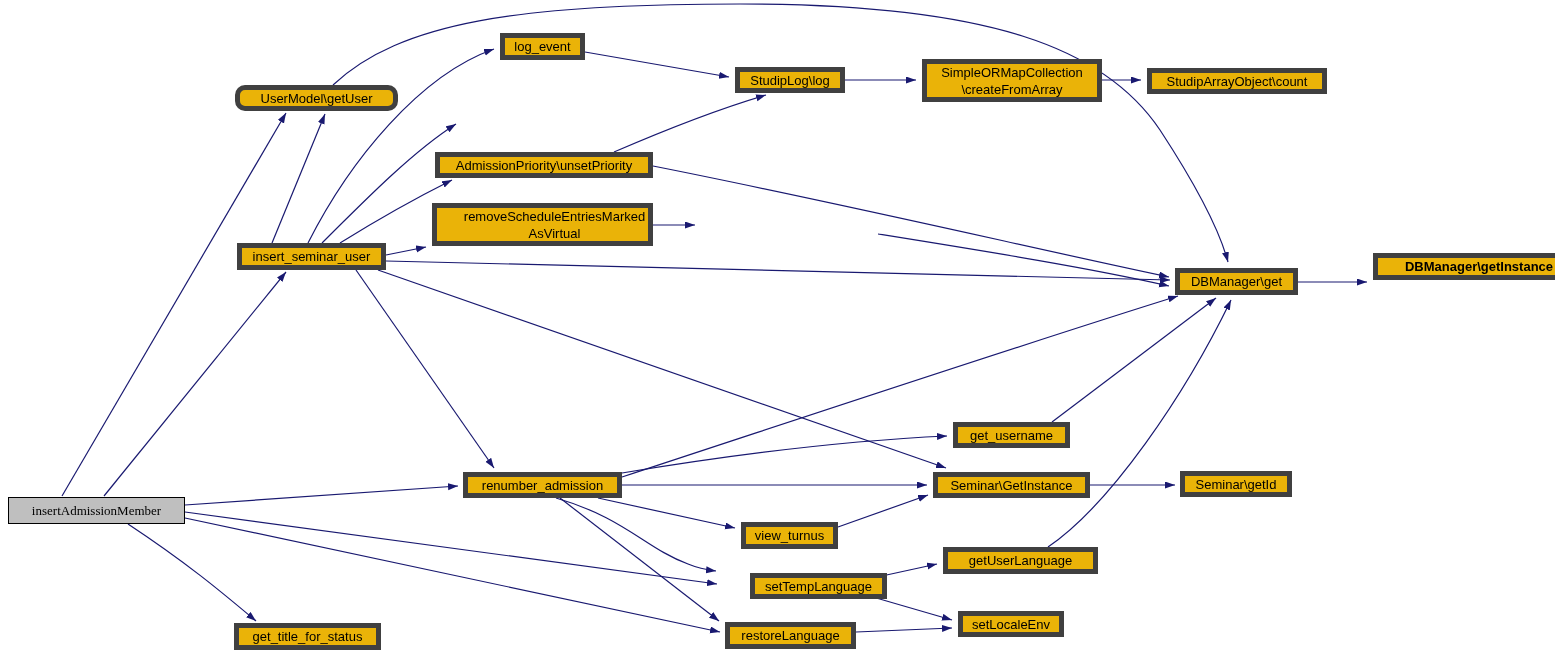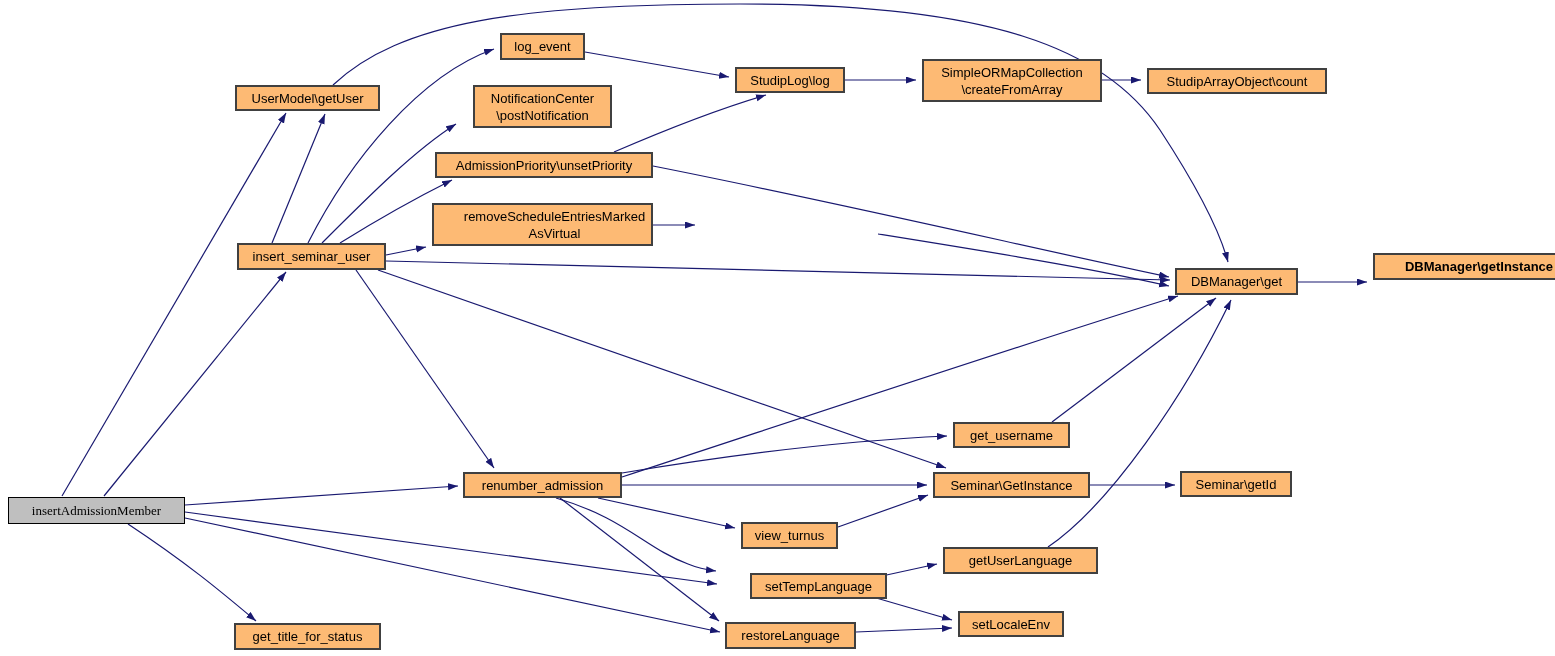--- a/index.html
+++ b/index.html
@@ -1,19 +1,19 @@
 <!DOCTYPE html>
 <html><head>
 <meta charset="utf-8">
 <style>
   html,body{margin:0;padding:0;background:#ffffff;}
   #canvas{position:relative;width:1555px;height:656px;background:#ffffff;
           font-family:"Liberation Sans","DejaVu Sans",sans-serif;overflow:hidden;}
   #edges{position:absolute;left:0;top:0;width:1555px;height:656px;}
-  .node{position:absolute;box-sizing:border-box;background:#fdba74;border:2px solid #404040;
+  .node{position:absolute;box-sizing:border-box;background:#eab308;border:5px solid #404040;
         display:flex;align-items:center;justify-content:center;text-align:center;
         font-size:13px;color:#000000;line-height:17px;white-space:pre-line;cursor:pointer;}
   .node.highlight{background:#bfbfbf;border:1.5px solid #000000;cursor:default;}
   path.edge{fill:none;stroke:#191970;stroke-width:1.2;}
 </style>
 </head>
 <body>
 
 <div id="canvas">
 
@@ -55,25 +55,23 @@
     <path class="edge" d="M 1052,422 L 1216,298" marker-end="url(#arrow)"></path>
     <path class="edge" d="M 838,527 L 928,495" marker-end="url(#arrow)"></path>
     <path class="edge" d="M 1090,485 L 1175,485" marker-end="url(#arrow)"></path>
     <path class="edge" d="M 859,581 L 937,564" marker-end="url(#arrow)"></path>
     <path class="edge" d="M 859,593 L 952,620" marker-end="url(#arrow)"></path>
     <path class="edge" d="M 856,632 L 952,628" marker-end="url(#arrow)"></path>
     <path class="edge" d="M 1048,547 C 1110,505 1185,395 1231,300" marker-end="url(#arrow)"></path>
   </svg>
 
   <div class="node highlight" style="left:8px;top:497px;width:177px;height:27px;font-family:Liberation Serif, serif;"><span>insertAdmissionMember</span></div>
-  <div class="node" style="left:235px;top:85px;width:145px;height:26px;"><span>UserModel\getUser</span></div>
+  <div class="node" style="left:235px;top:85px;width:163px;height:26px;border-radius:10px;"><span>UserModel\getUser</span></div>
   <div class="node" style="left:237px;top:243px;width:149px;height:27px;"><span>insert_seminar_user</span></div>
   <div class="node" style="left:500px;top:33px;width:85px;height:27px;"><span>log_event</span></div>
-  <div class="node" style="left:473px;top:85px;width:139px;height:43px;"><span>NotificationCenter
-\postNotification</span></div>
   <div class="node" style="left:435px;top:152px;width:218px;height:26px;"><span>AdmissionPriority\unsetPriority</span></div>
   <div class="node" style="left:432px;top:203px;width:221px;height:43px;padding-left:24px;"><span>removeScheduleEntriesMarked
 AsVirtual</span></div>
   <div class="node" style="left:735px;top:67px;width:110px;height:26px;"><span>StudipLog\log</span></div>
   <div class="node" style="left:922px;top:59px;width:180px;height:43px;"><span>SimpleORMapCollection
 \createFromArray</span></div>
   <div class="node" style="left:1147px;top:68px;width:180px;height:26px;"><span>StudipArrayObject\count</span></div>
   <div class="node" style="left:1175px;top:268px;width:123px;height:27px;"><span>DBManager\get</span></div>
   <div class="node" style="left:1373px;top:253px;width:212px;height:27px;font-weight:bold;"><span>DBManager\getInstance</span></div>
   <div class="node" style="left:953px;top:422px;width:117px;height:26px;"><span>get_username</span></div>

